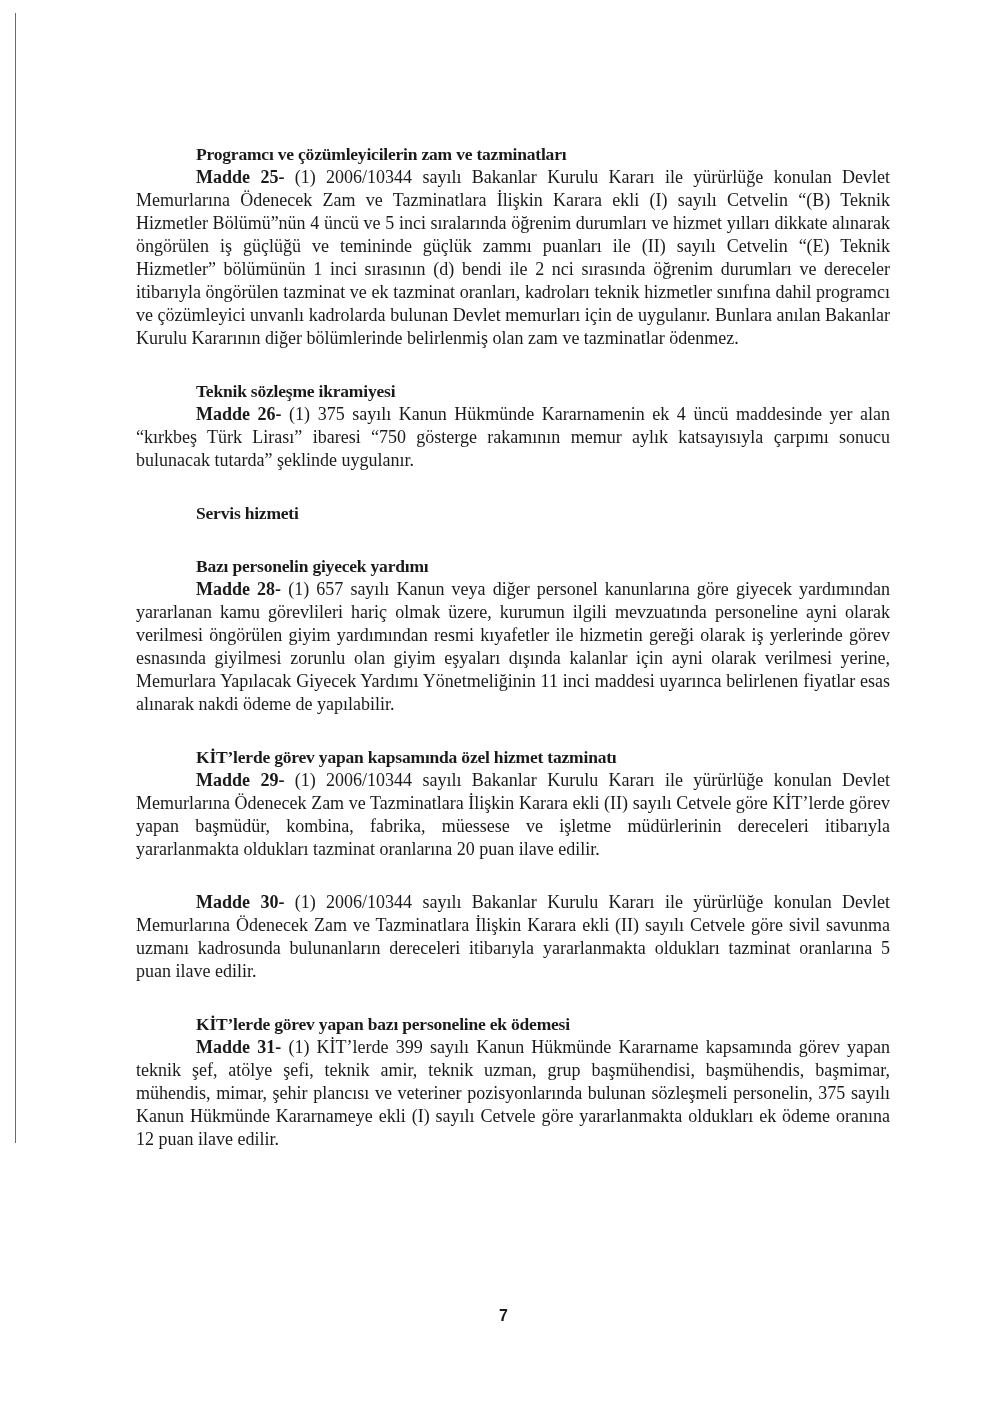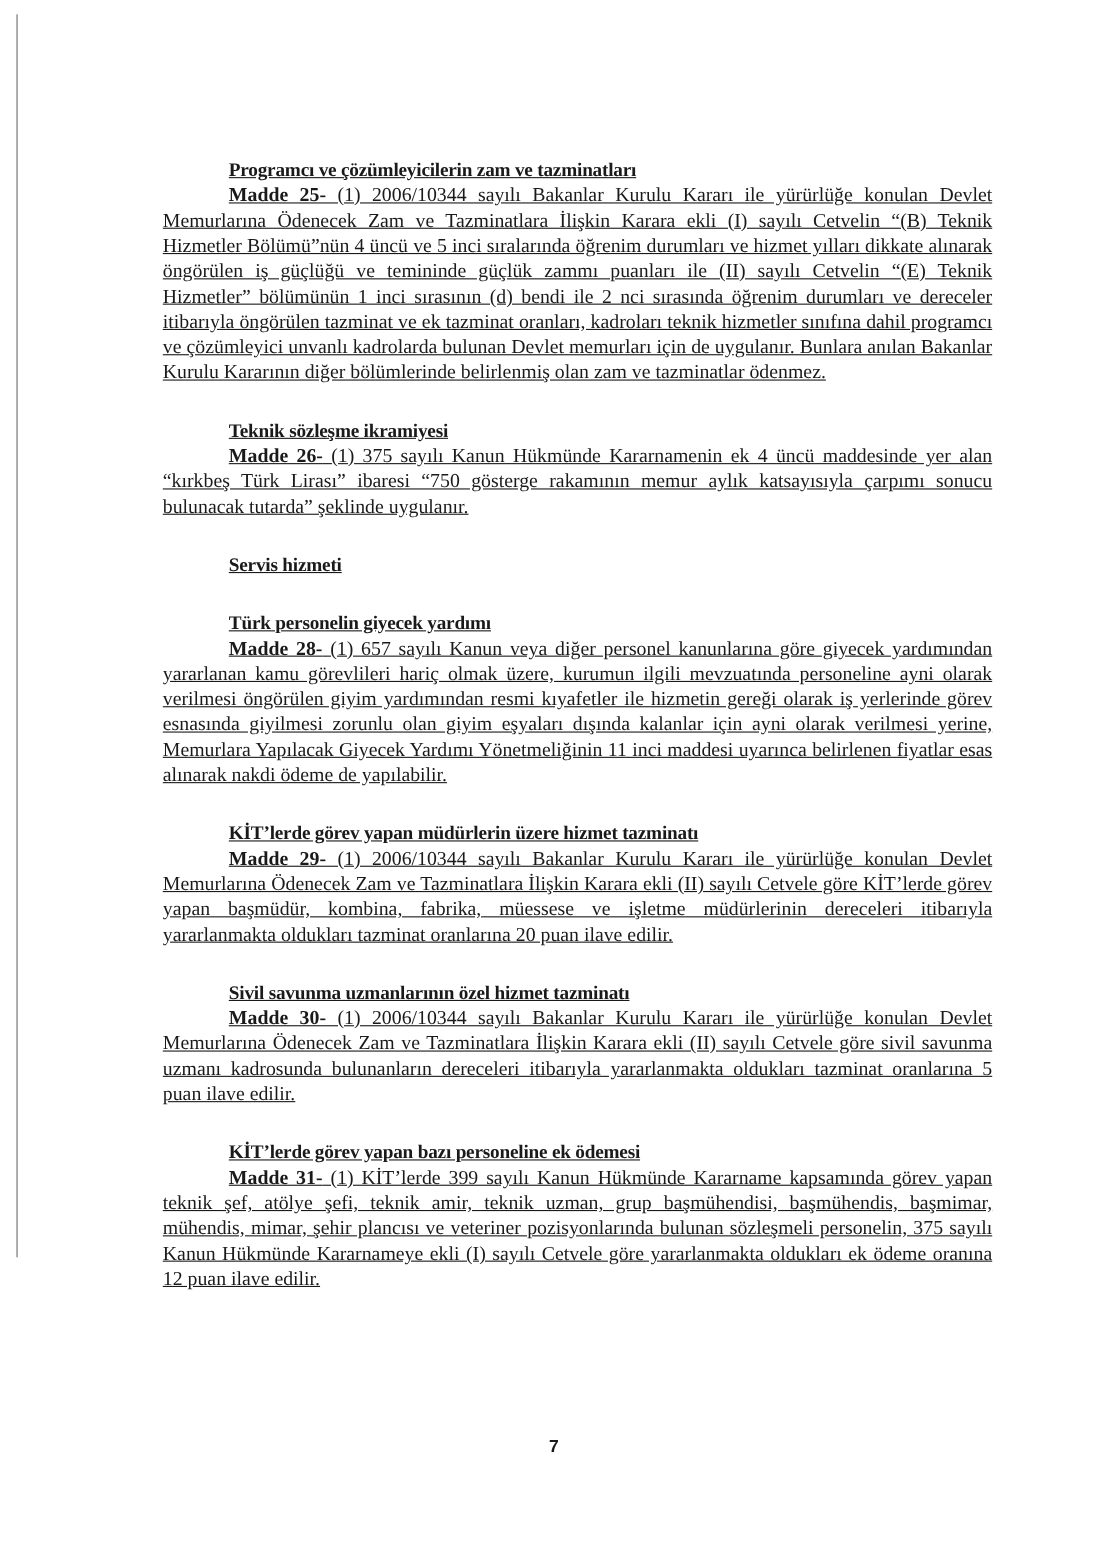--- a/index.html
+++ b/index.html
@@ -15,24 +15,23 @@
     .margin-line {
       position: absolute;
       left: 15px;
       top: 13px;
       width: 1px;
       height: 1130px;
       background: #6a6a6a;
     }
     .content {
       position: absolute;
-      left: 148px;
+      left: 136px;
       top: 143px;
       width: 754px;
-      text-decoration: underline;
     }
     .section { margin: 0; }
     .section + .section { margin-top: 23px; }
     .heading {
       font-weight: bold;
       font-size: 17.5px;
       line-height: 23px;
       padding-left: 60px;
       letter-spacing: -0.2px;
     }
@@ -68,31 +67,30 @@
   <div class="section" style="margin-top:30px">
     <div class="heading">Teknik sözleşme ikramiyesi</div>
     <p class="para"><span class="madde">Madde 26-</span><span> (1) 375 sayılı Kanun Hükmünde Kararnamenin ek 4 üncü maddesinde yer alan “kırkbeş Türk Lirası” ibaresi “750 gösterge rakamının memur aylık katsayısıyla çarpımı sonucu bulunacak tutarda” şeklinde uygulanır.</span></p>
   </div>
 
   <div class="section" style="margin-top:30px">
     <div class="heading">Servis hizmeti</div>
   </div>
 
   <div class="section" style="margin-top:30px">
-    <div class="heading">Türk personelin giyecek yardımı</div>
+    <div class="heading">Bazı personelin giyecek yardımı</div>
     <p class="para"><span class="madde">Madde 28-</span><span> (1) 657 sayılı Kanun veya diğer personel kanunlarına göre giyecek yardımından yararlanan kamu görevlileri hariç olmak üzere, kurumun ilgili mevzuatında personeline ayni olarak verilmesi öngörülen giyim yardımından resmi kıyafetler ile hizmetin gereği olarak iş yerlerinde görev esnasında giyilmesi zorunlu olan giyim eşyaları dışında kalanlar için ayni olarak verilmesi yerine, Memurlara Yapılacak Giyecek Yardımı Yönetmeliğinin 11 inci maddesi uyarınca belirlenen fiyatlar esas alınarak nakdi ödeme de yapılabilir.</span></p>
   </div>
 
   <div class="section" style="margin-top:30px">
-    <div class="heading">KİT’lerde görev yapan müdürlerin üzere hizmet tazminatı</div>
+    <div class="heading">KİT’lerde görev yapan kapsamında özel hizmet tazminatı</div>
     <p class="para"><span class="madde">Madde 29-</span><span> (1) 2006/10344 sayılı Bakanlar Kurulu Kararı ile yürürlüğe konulan Devlet Memurlarına Ödenecek Zam ve Tazminatlara İlişkin Karara ekli (II) sayılı Cetvele göre KİT’lerde görev yapan başmüdür, kombina, fabrika, müessese ve işletme müdürlerinin dereceleri itibarıyla yararlanmakta oldukları tazminat oranlarına 20 puan ilave edilir.</span></p>
   </div>
 
   <div class="section" style="margin-top:30px">
-    <div class="heading">Sivil savunma uzmanlarının özel hizmet tazminatı</div>
     <p class="para"><span class="madde">Madde 30-</span><span> (1) 2006/10344 sayılı Bakanlar Kurulu Kararı ile yürürlüğe konulan Devlet Memurlarına Ödenecek Zam ve Tazminatlara İlişkin Karara ekli (II) sayılı Cetvele göre sivil savunma uzmanı kadrosunda bulunanların dereceleri itibarıyla yararlanmakta oldukları tazminat oranlarına 5 puan ilave edilir.</span></p>
   </div>
 
   <div class="section" style="margin-top:30px">
     <div class="heading">KİT’lerde görev yapan bazı personeline ek ödemesi</div>
     <p class="para"><span class="madde">Madde 31-</span><span> (1) KİT’lerde 399 sayılı Kanun Hükmünde Kararname kapsamında görev yapan teknik şef, atölye şefi, teknik amir, teknik uzman, grup başmühendisi, başmühendis, başmimar, mühendis, mimar, şehir plancısı ve veteriner pozisyonlarında bulunan sözleşmeli personelin, 375 sayılı Kanun Hükmünde Kararnameye ekli (I) sayılı Cetvele göre yararlanmakta oldukları ek ödeme oranına 12 puan ilave edilir.</span></p>
   </div>
 
 </div>
 

